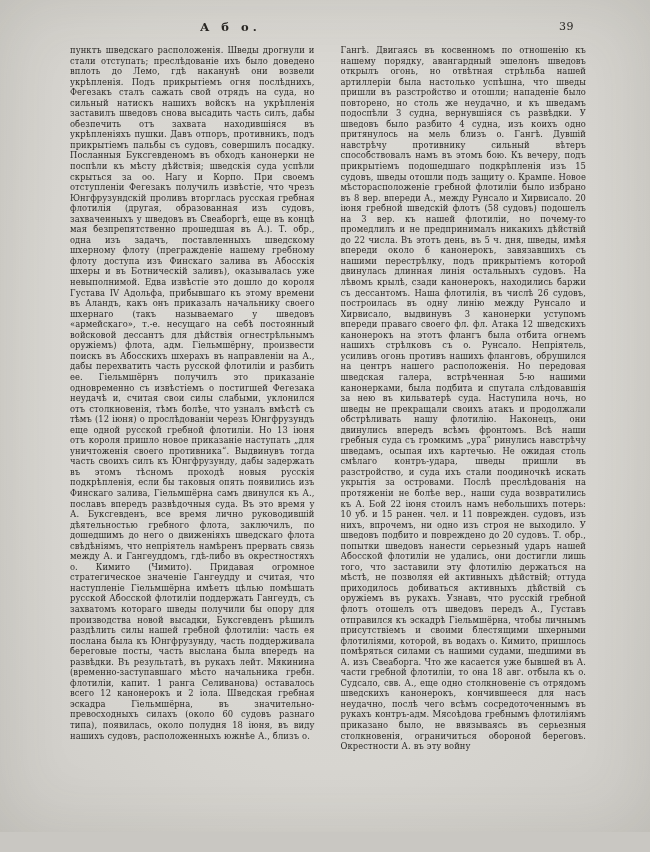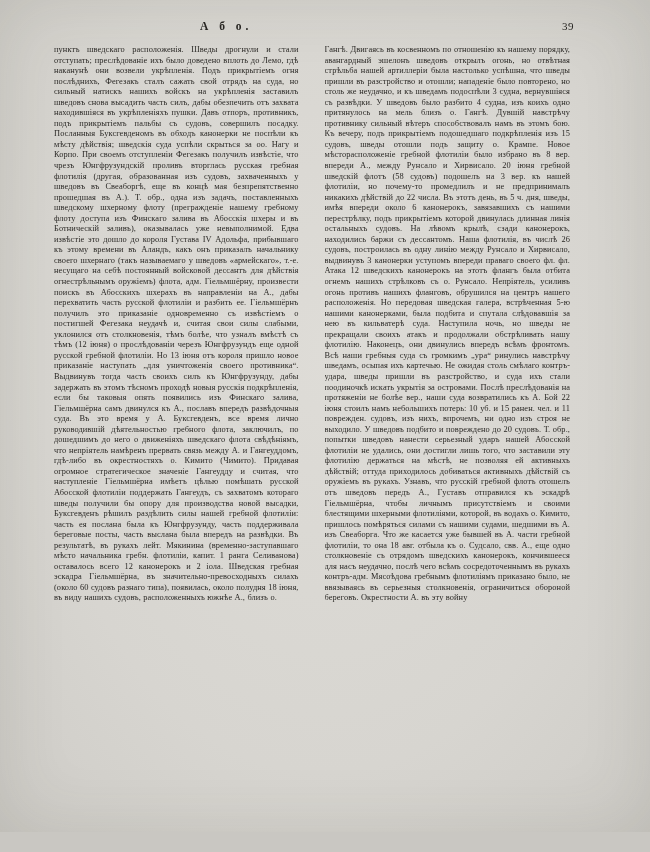--- a/index.html
+++ b/index.html
@@ -12,21 +12,20 @@
   }
   .page {
     position: relative;
     width: 650px;
     height: 832px;
     background: #d9d7d2;
     background-image: radial-gradient(ellipse at 50% 42%, #dedcd7 0%, #d7d5d0 62%, #ceccc7 100%);
     box-shadow: inset 0 0 70px rgba(60,55,45,0.12);
     overflow: hidden;
     color: #272522;
-    font-family: Liberation Serif, serif;
   }
   .running-head {
     position: absolute;
     top: 20px;
     left: 70px;
     width: 516px;
     height: 16px;
   }
   .head-title {
     position: absolute;
@@ -40,21 +39,21 @@
   .page-num {
     position: absolute;
     right: 12px;
     top: 0;
     font-size: 11px;
     letter-spacing: 0.5px;
   }
   .text-block {
     position: absolute;
     top: 45px;
-    left: 54px;
+    left: 70px;
     width: 516px;
     height: 793px;
     display: flex;
     gap: 26px;
   }
   .col {
     width: 250px;
     height: 100%;
     overflow: hidden;
     text-align: justify;

